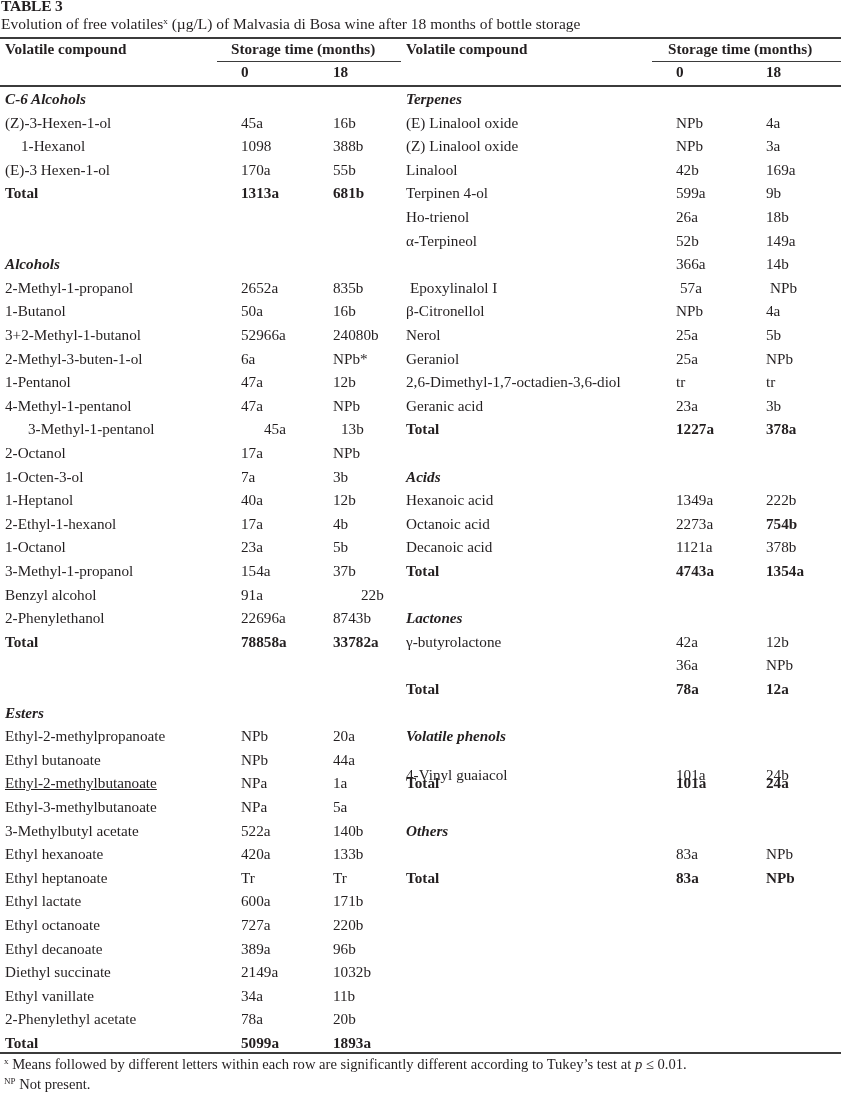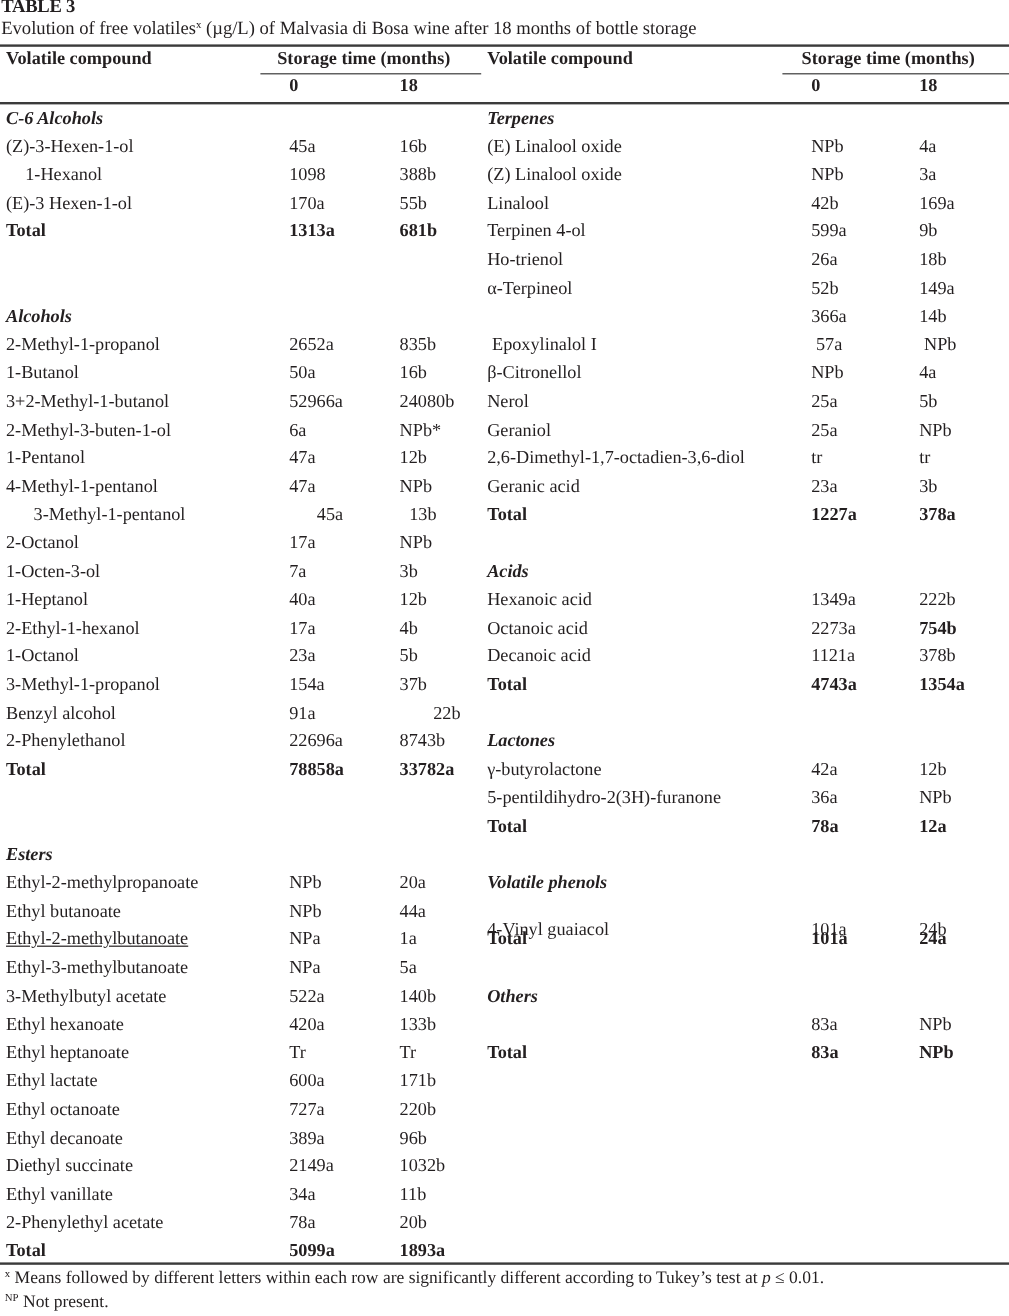--- a/index.html
+++ b/index.html
@@ -330,21 +330,20 @@
     <div class="row" style="top: 495.6px; left: 0px; width: 420px;"></div>
     <div class="row" style="top: 519.2px; left: 0px; width: 420px;">
       <span class="cell group" style="left: 6px;">Lactones</span>
     </div>
     <div class="row" style="top: 542.8px; left: 0px; width: 420px;">
       <span class="cell" style="left: 6px;">γ-butyrolactone</span>
       <span class="cell" style="left: 276px;">42a</span>
       <span class="cell" style="left: 366px;">12b</span>
     </div>
     <div class="row" style="top: 566.4px; left: 0px; width: 420px;">
-      <span class="cell" style="left: 6px;">5-pentildihydro-2(3H)-furanone</span>
       <span class="cell" style="left: 276px;">36a</span>
       <span class="cell" style="left: 366px;">NPb</span>
     </div>
     <div class="row" style="top: 590px; left: 0px; width: 420px;">
       <span class="cell total" style="left: 6px;">Total</span>
       <span class="cell total" style="left: 276px;">78a</span>
       <span class="cell total" style="left: 366px;">12a</span>
     </div>
     <div class="row" style="top: 613.6px; left: 0px; width: 420px;"></div>
     <div class="row" style="top: 637.2px; left: 0px; width: 420px;">

